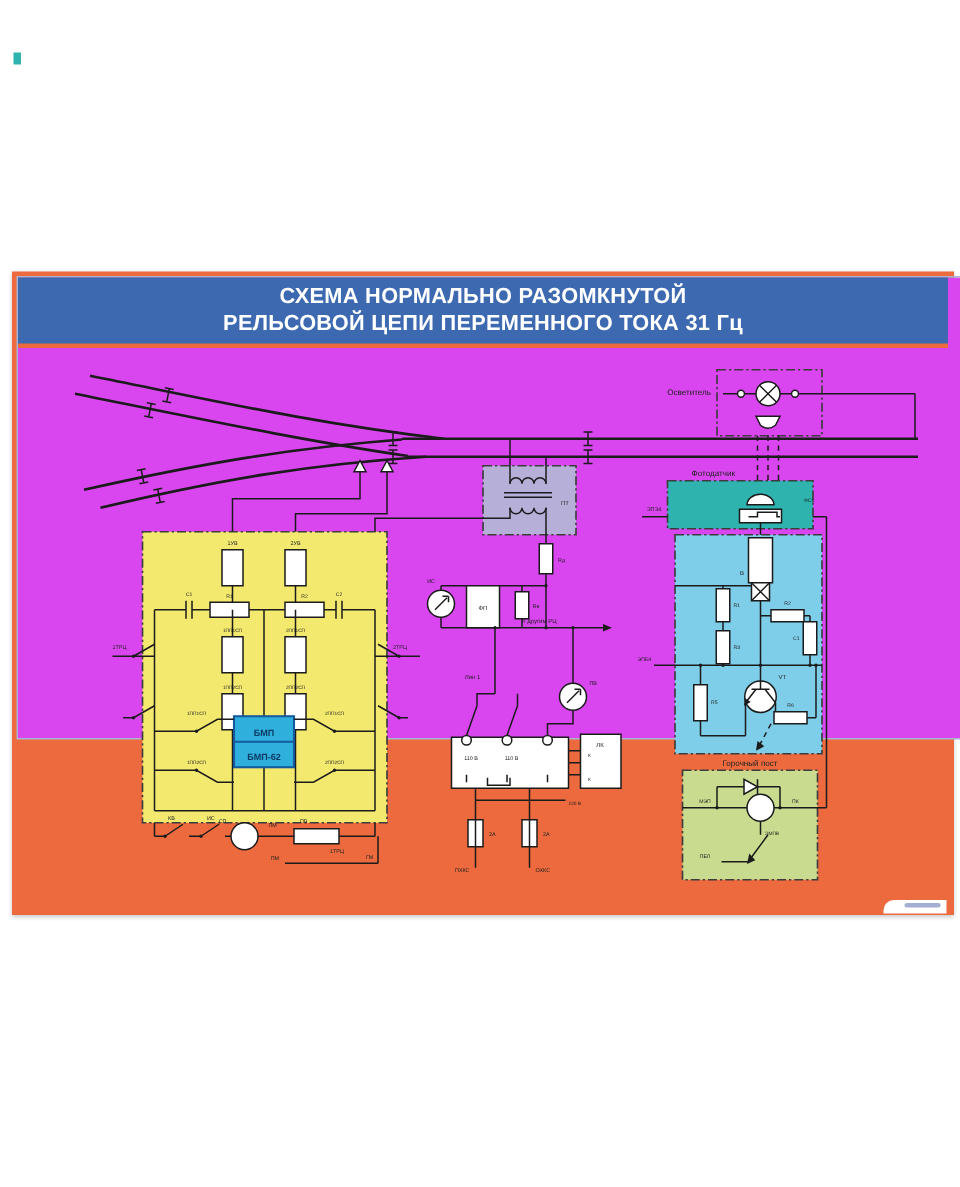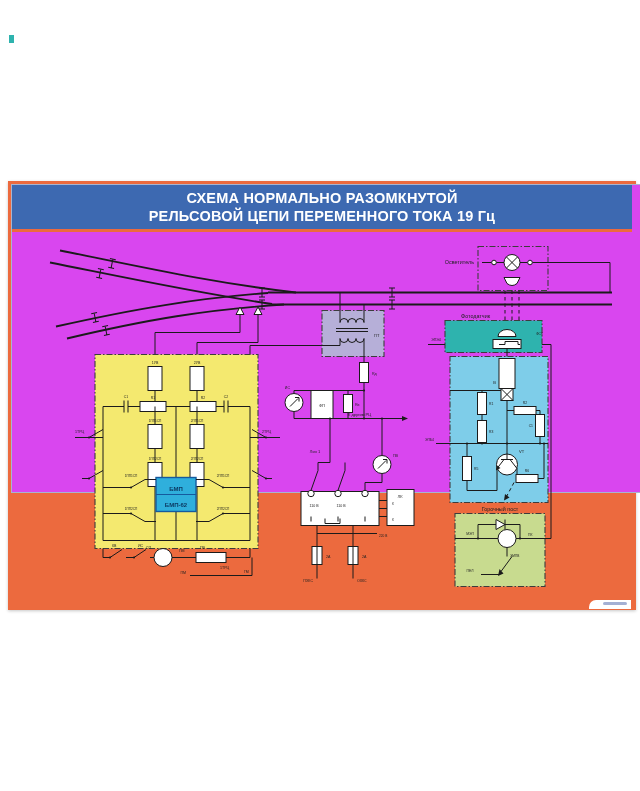--- a/index.html
+++ b/index.html
@@ -31,21 +31,21 @@
 </style>
 </head>
 <body>
 
 <div class="speck"></div>
 
 <div class="poster">
   <div class="poster-inner">
     <div class="title-band">
       <div>СХЕМА НОРМАЛЬНО РАЗОМКНУТОЙ</div>
-      <div>РЕЛЬСОВОЙ ЦЕПИ ПЕРЕМЕННОГО ТОКА 19 Гц</div>
+      <div>РЕЛЬСОВОЙ ЦЕПИ ПЕРЕМЕННОГО ТОКА 31 Гц</div>
     </div>
     <div class="diagram">
 
 <svg width="620" height="367" viewBox="12 232 620 366" xmlns="http://www.w3.org/2000/svg">
 <defs>
   <g id="joint" stroke="#1b1b1b" stroke-width="1" fill="none">
     <path d="M0,-4.5 V4.5 M-3,-4.5 H3 M-3,4.5 H3"></path>
   </g>
 </defs>
 

